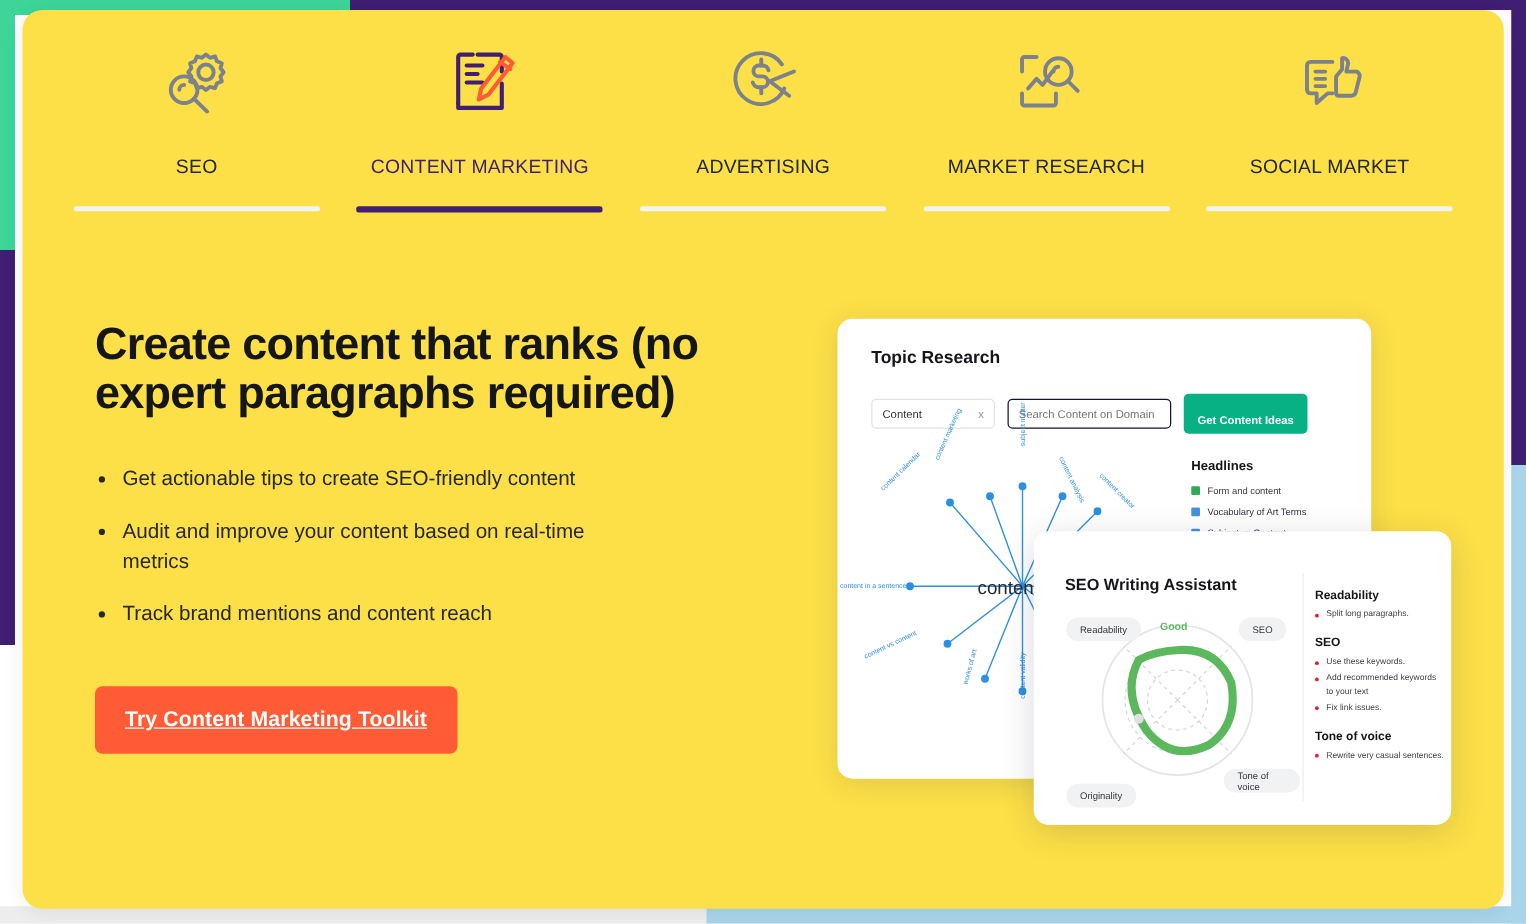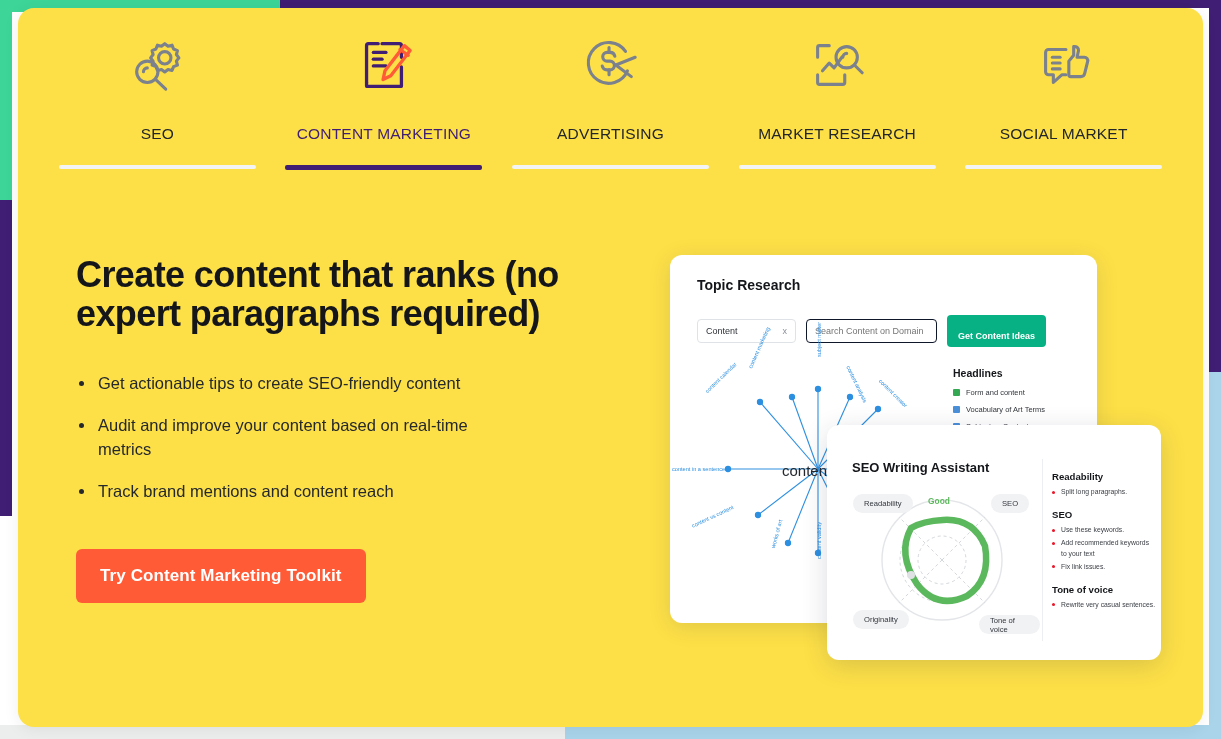--- a/index.html
+++ b/index.html
@@ -123,20 +123,21 @@
     display: inline-block;
     background: #ff5b36;
     color: #ffffff;
     font-size: 17px;
     font-weight: 700;
     padding: 17px 24px;
     border: none;
     border-radius: 6px;
     cursor: pointer;
     letter-spacing: .1px;
+    text-decoration: underline;
   }
 
   
   #topic-card {
     position: absolute;
     left: 652px;
     top: 247px;
     width: 427px;
     height: 368px;
     background: #ffffff;
@@ -249,21 +250,21 @@
     height: 19px;
     display: flex;
     align-items: center;
     justify-content: center;
     font-size: 7.6px;
     color: #32363c;
     padding: 0 11px;
   }
   #chip-readability { left: 8px;   top: 14px; }
   #chip-seo         { left: 146px; top: 14px; }
-  #chip-originality { left: 8px;   top: 130px; }
+  #chip-originality { left: 8px;   top: 147px; }
   #chip-tone        { left: 134px; top: 135px; }
   #gauge-status {
     position: absolute;
     left: 83px; top: 16px;
     font-size: 8.4px;
     font-weight: 600;
     color: #5cb85c;
   }
 
   

